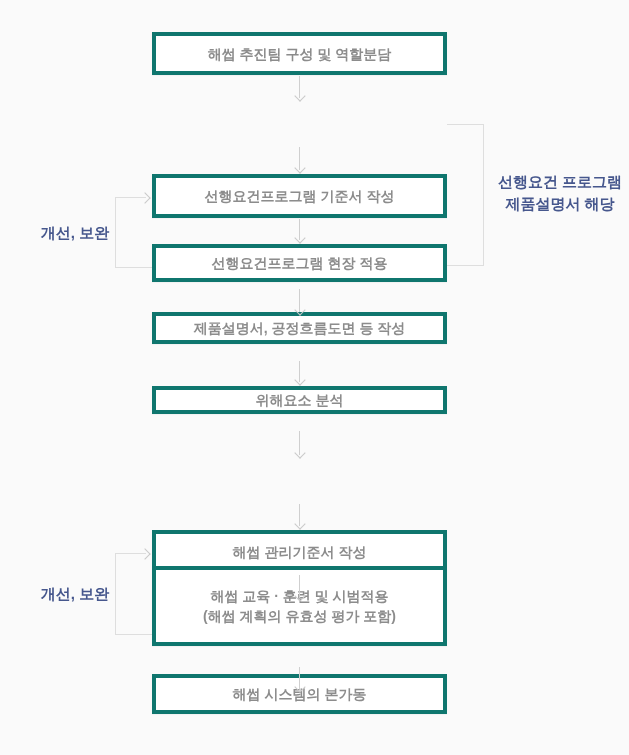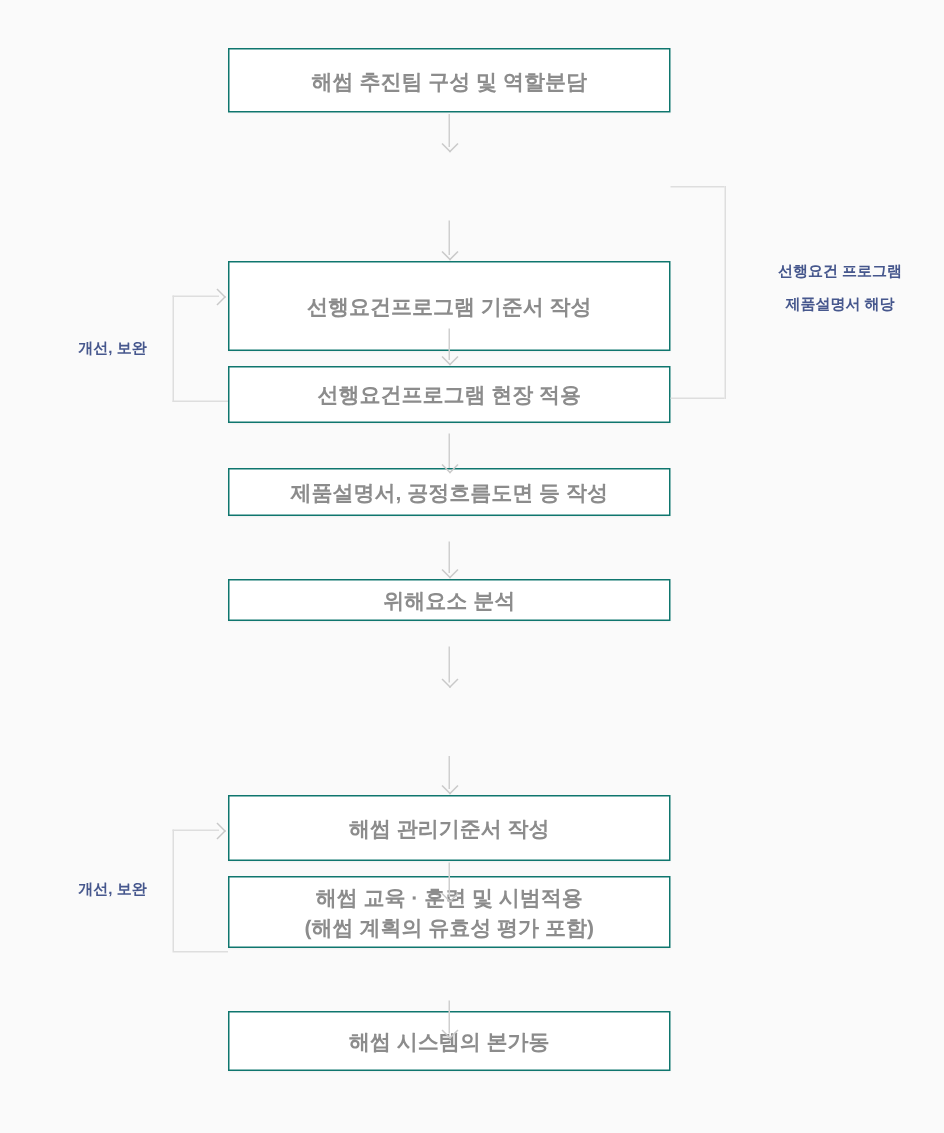--- a/index.html
+++ b/index.html
@@ -8,21 +8,21 @@
     background:#fafafa;
     font-family:"Liberation Sans","DejaVu Sans",sans-serif;
     position:relative;
     overflow:hidden;
   }
   .canvas{position:absolute;inset:0;}
   .box{
     position:absolute;
     left:152px;width:295px;
     background:#ffffff;
-    border:1px solid #0f766e;
+    border:4px solid #0f766e;
     box-sizing:border-box;
     display:flex;flex-direction:column;
     align-items:center;justify-content:center;
     color:#8c8c8c;
     font-size:14px;font-weight:bold;
     line-height:20px;
     text-align:center;
     box-shadow:0 1px 1px rgba(0,0,0,0.03);
   }
   
@@ -37,50 +37,50 @@
   .hline{position:absolute;height:1px;background:#dedede;}
   .vline{position:absolute;width:1px;background:#dedede;}
   .head-right{
     position:absolute;width:7px;height:7px;
     border-top:1px solid #c9c9c9;border-right:1px solid #c9c9c9;
     transform:rotate(45deg);
   }
   .side-label{
     position:absolute;
     color:#46578d;
-    font-size:10px;font-weight:bold;
+    font-size:15px;font-weight:bold;
     text-align:center;
     line-height:22px;
   }
   .side-label span{display:block;}
 </style>
 </head>
 <body>
 
 <div class="canvas">
 
   <div class="box" style="top:32px;height:43px">
     <span>해썹 추진팀 구성 및 역할분담</span>
   </div>
-  <div class="box" style="top:174px;height:60px">
+  <div class="box" style="top:174px;height:44px">
     <span>선행요건프로그램 기준서 작성</span>
   </div>
   <div class="box" style="top:244px;height:38px">
     <span>선행요건프로그램 현장 적용</span>
   </div>
   <div class="box" style="top:312px;height:32px">
     <span>제품설명서, 공정흐름도면 등 작성</span>
   </div>
   <div class="box" style="top:386px;height:28px">
     <span>위해요소 분석</span>
   </div>
   <div class="box" style="top:530px;height:44px">
     <span>해썹 관리기준서 작성</span>
   </div>
-  <div class="box" style="top:584px;height:48px">
+  <div class="box" style="top:566px;height:80px">
     <span>해썹 교육 · 훈련 및 시범적용</span>
     <span>(해썹 계획의 유효성 평가 포함)</span>
   </div>
   <div class="box" style="top:674px;height:40px">
     <span>해썹 시스템의 본가동</span>
   </div>
 
   <div class="v-arrow" style="top:76px;height:25px">
       <div class="shaft"></div>
       <div class="head"></div>

